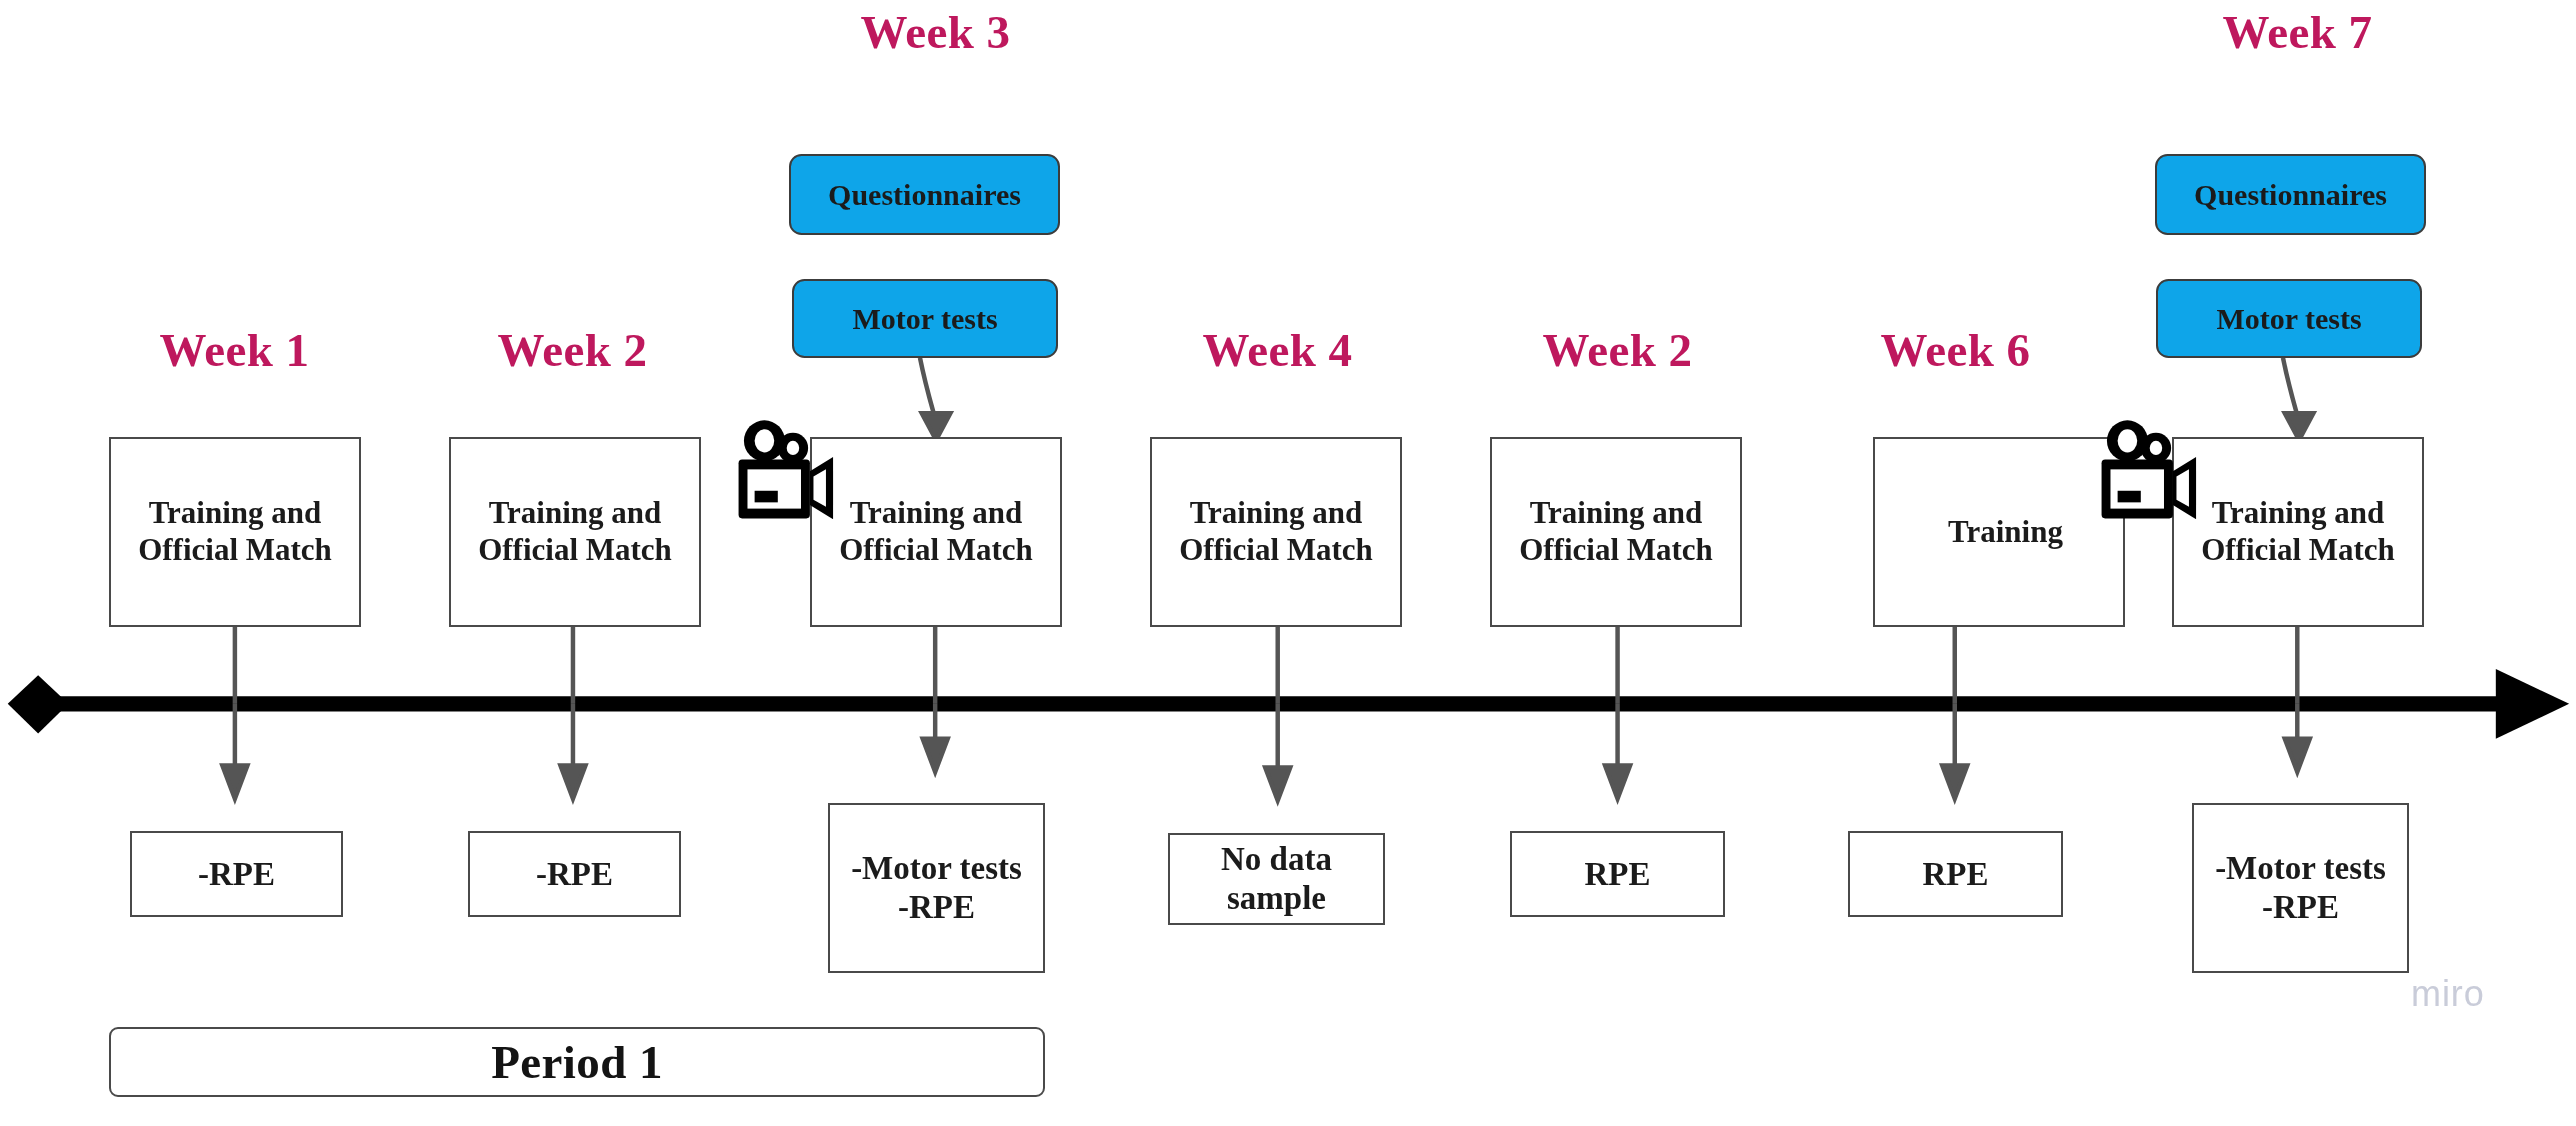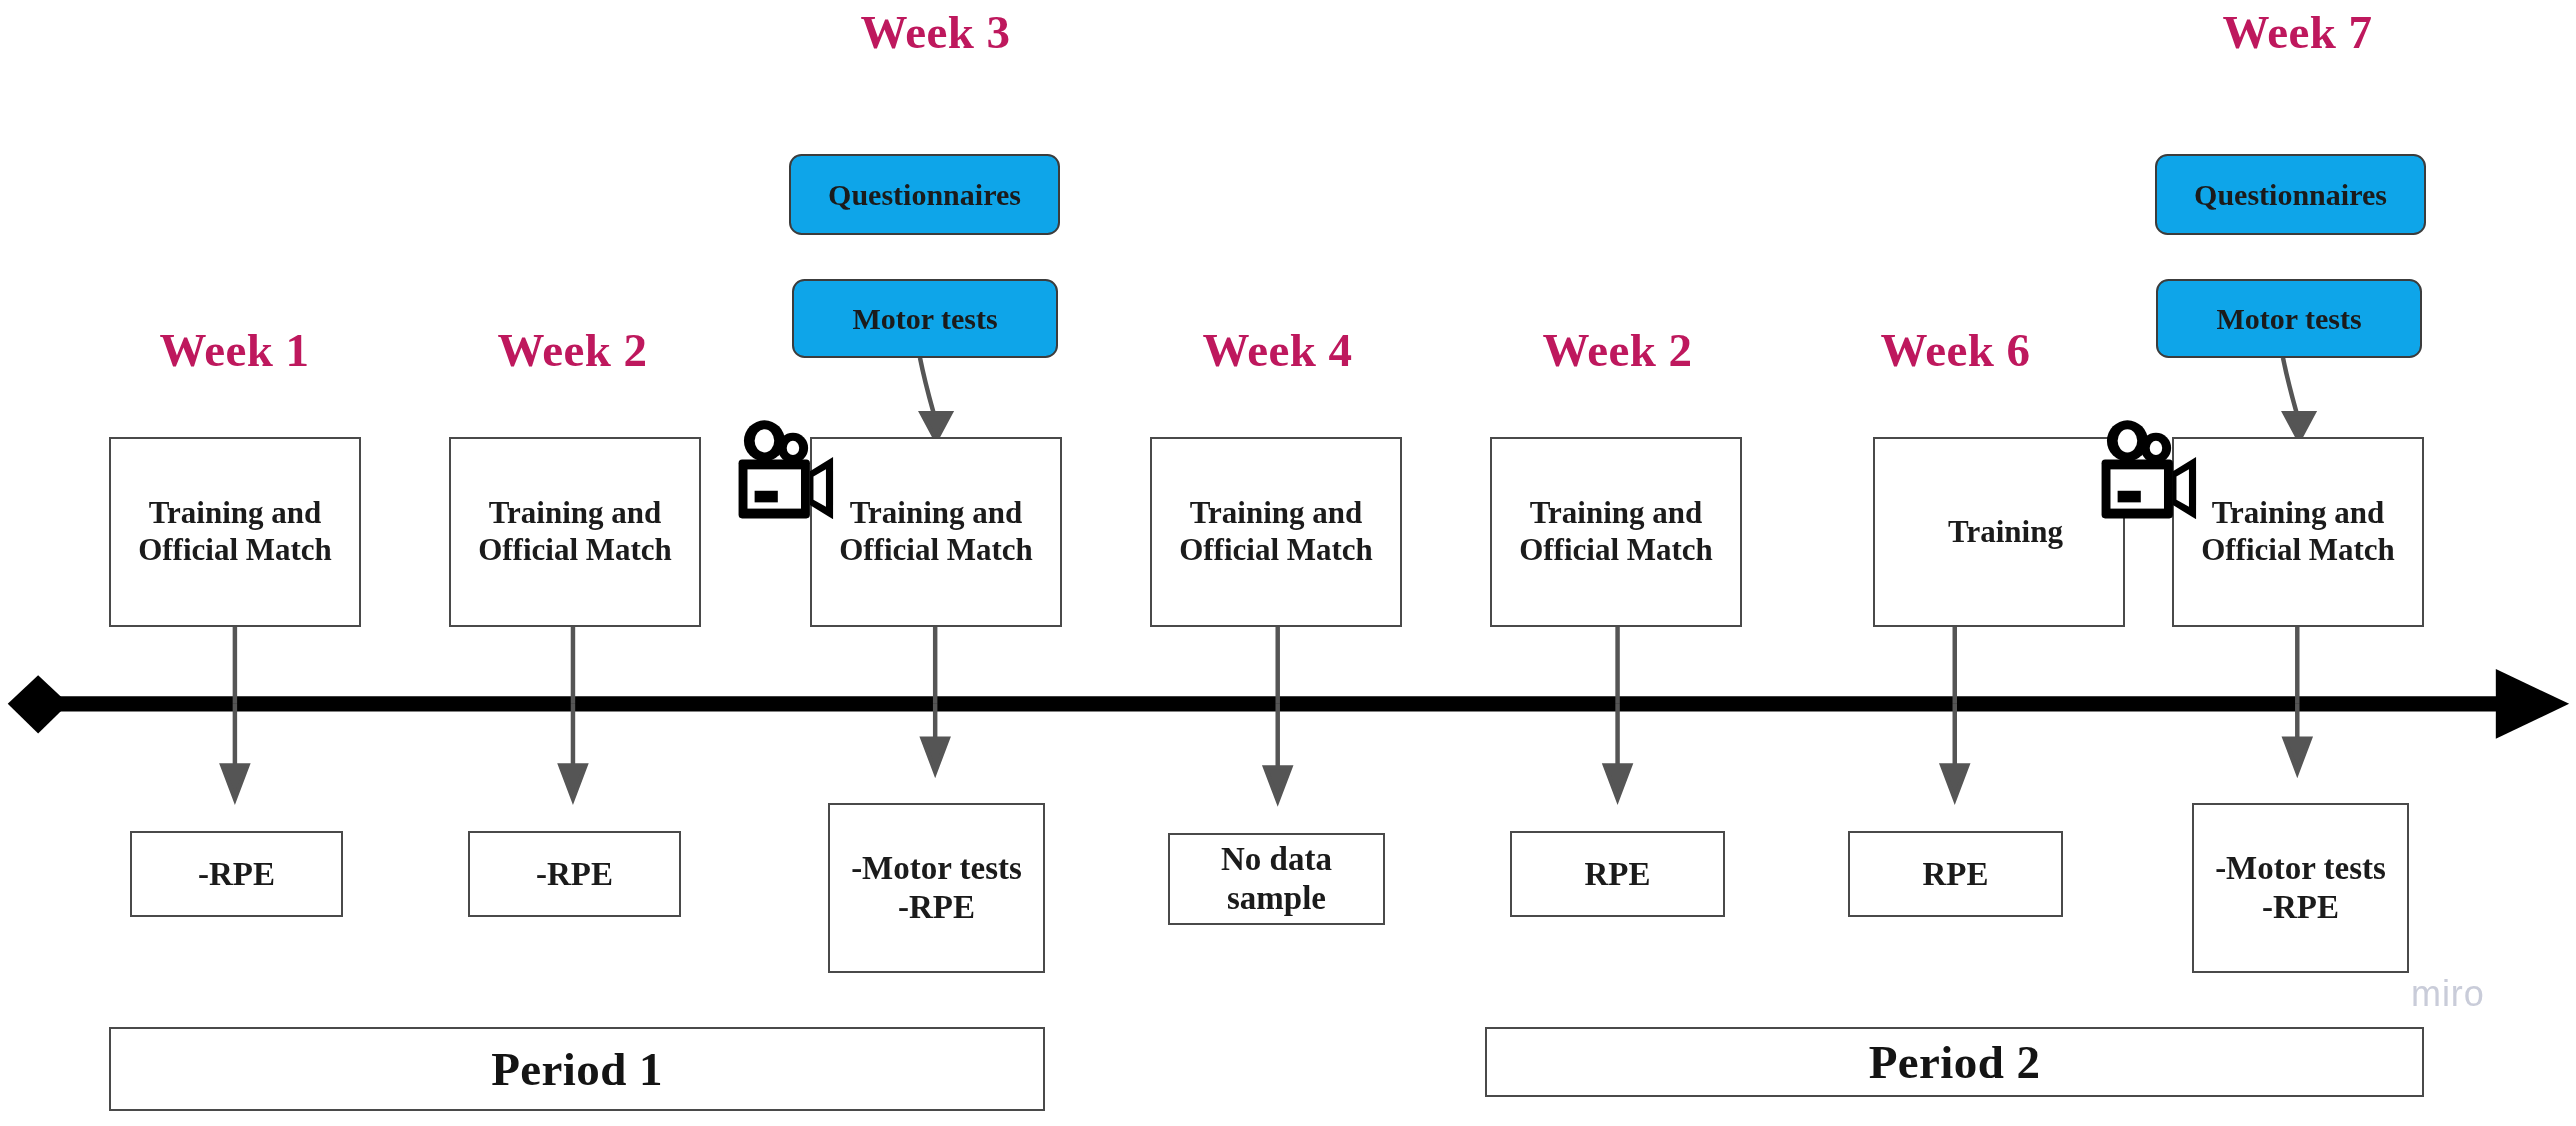--- a/index.html
+++ b/index.html
@@ -166,19 +166,18 @@
   </div>
 
   <div class="box outcome" style="left:130px;top:799px;width:213px;height:86px;">-RPE</div>
   <div class="box outcome" style="left:468px;top:799px;width:213px;height:86px;">-RPE</div>
   <div class="box outcome" style="left:828px;top:771px;width:217px;height:170px;">-Motor tests<br>-RPE</div>
   <div class="box outcome" style="left:1168px;top:801px;width:217px;height:92px;">No data<br>sample</div>
   <div class="box outcome" style="left:1510px;top:799px;width:215px;height:86px;">RPE</div>
   <div class="box outcome" style="left:1848px;top:799px;width:215px;height:86px;">RPE</div>
   <div class="box outcome" style="left:2192px;top:771px;width:217px;height:170px;">-Motor tests<br>-RPE</div>
 
-  <div class="period-bar" style="left:109px;top:1027px;width:936px;height:84px;">Period 1</div>
-  <div class="period-bar" style="left:1485px;top:1027px;width:939px;height:70px;">Period 2</div>
+  <div class="period-bar" style="left:109px;top:1027px;width:936px;height:70px;border-radius:9px;">Period 1</div>
 
   <div class="watermark" style="left:2411px;top:973px;">miro</div>
 
 </div>
 
 
 </body></html>

